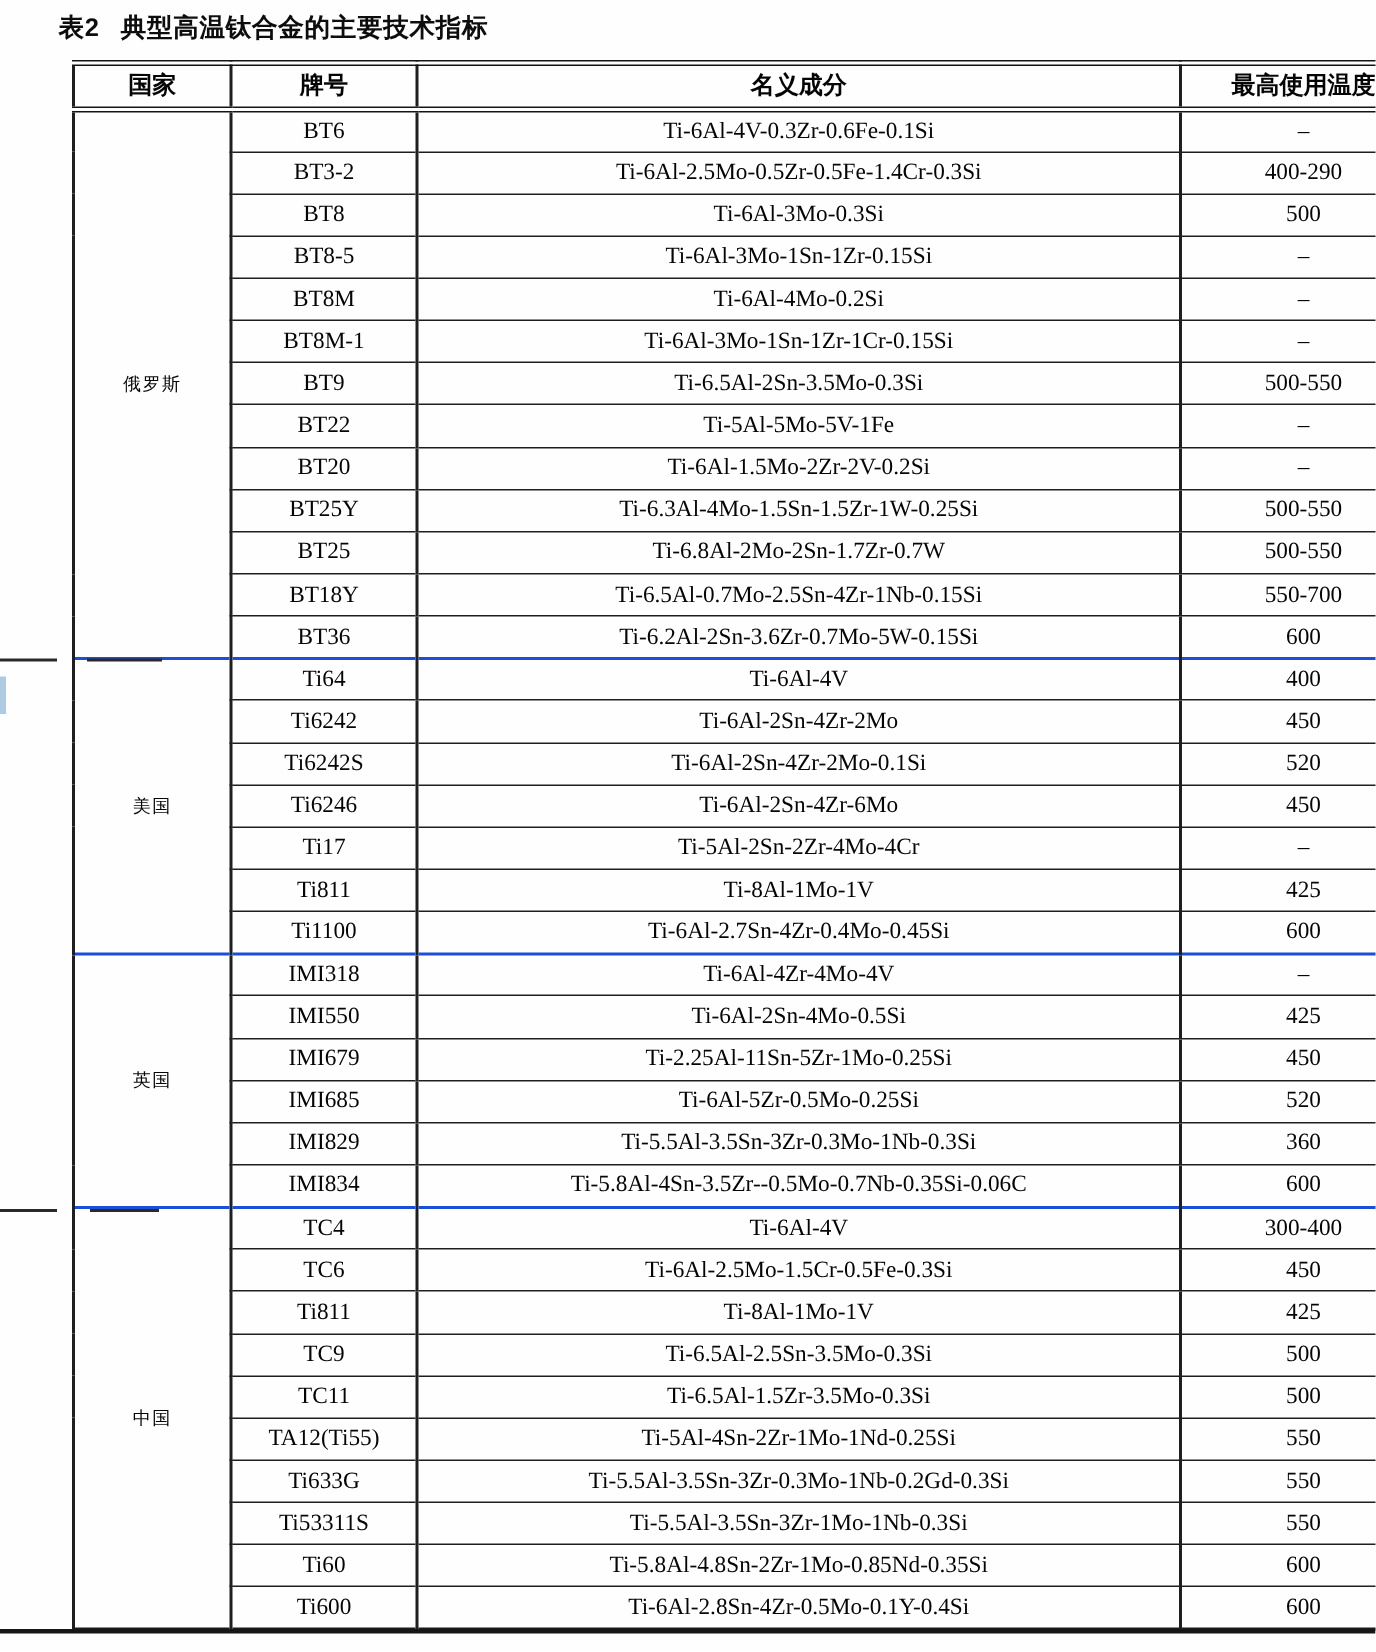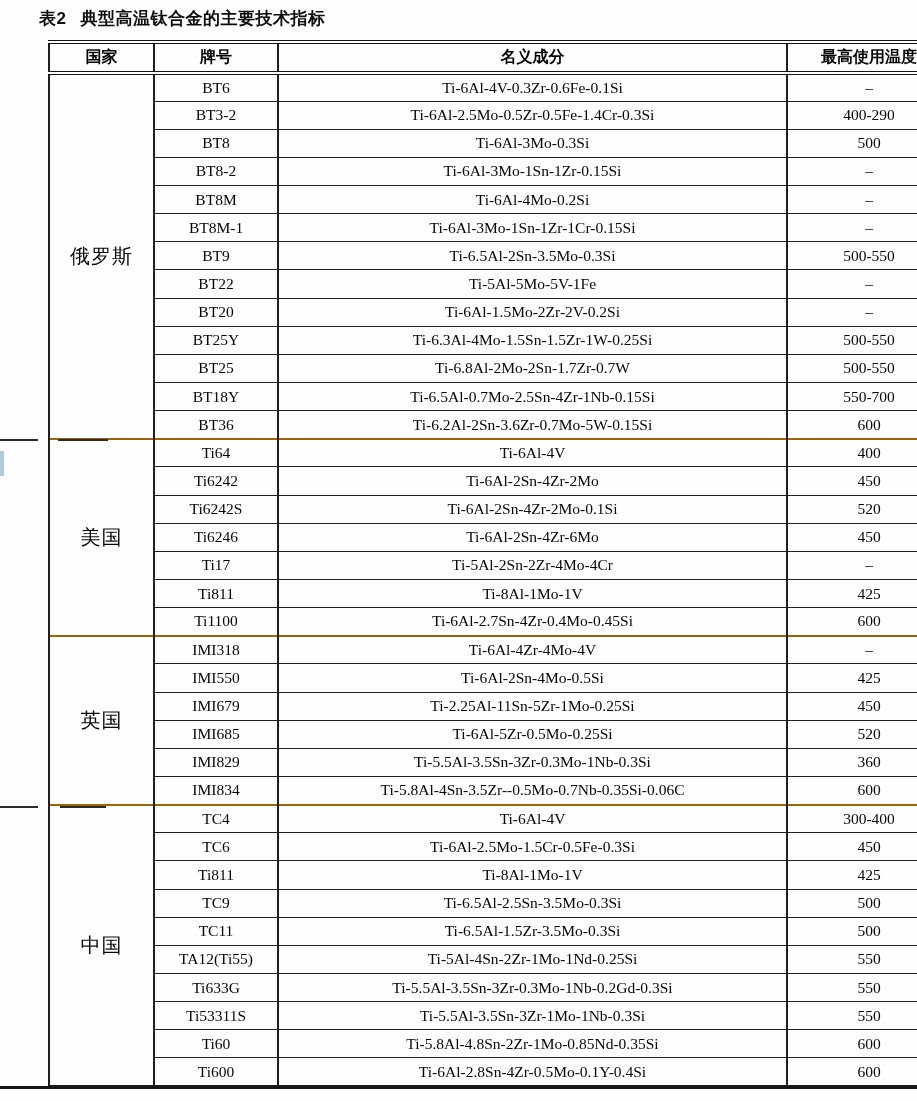--- a/index.html
+++ b/index.html
@@ -61,24 +61,24 @@
     font-size: 16px;
     border-bottom: 4px double #141414;
   }
   table.alloy tbody tr { height: 28.15px; }
   table.alloy tbody td {
     font-size: 15.5px;
     font-family: "Liberation Serif", "DejaVu Serif", serif;
   }
   table.alloy td.country {
     font-family: "Liberation Sans", "DejaVu Sans", sans-serif;
-    font-size: 20px;
+    font-size: 12px;
     letter-spacing: 1px;
   }
-  table.alloy tr.section-start td { border-top: 2px solid #a16207; }
+  table.alloy tr.section-start td { border-top: 2px solid #1d4ed8; }
   
   .bottom-rule {
     position: absolute;
     left: 0;
     top: 1086px;
     width: 917px;
     height: 3px;
     background: #161616;
   }
   .dash-ext {
@@ -130,21 +130,21 @@
           <td>BT3-2</td>
           <td>Ti-6Al-2.5Mo-0.5Zr-0.5Fe-1.4Cr-0.3Si</td>
           <td>400-290</td>
         </tr>
         <tr>
           <td>BT8</td>
           <td>Ti-6Al-3Mo-0.3Si</td>
           <td>500</td>
         </tr>
         <tr>
-          <td>BT8-2</td>
+          <td>BT8-5</td>
           <td>Ti-6Al-3Mo-1Sn-1Zr-0.15Si</td>
           <td>–</td>
         </tr>
         <tr>
           <td>BT8M</td>
           <td>Ti-6Al-4Mo-0.2Si</td>
           <td>–</td>
         </tr>
         <tr>
           <td>BT8M-1</td>

